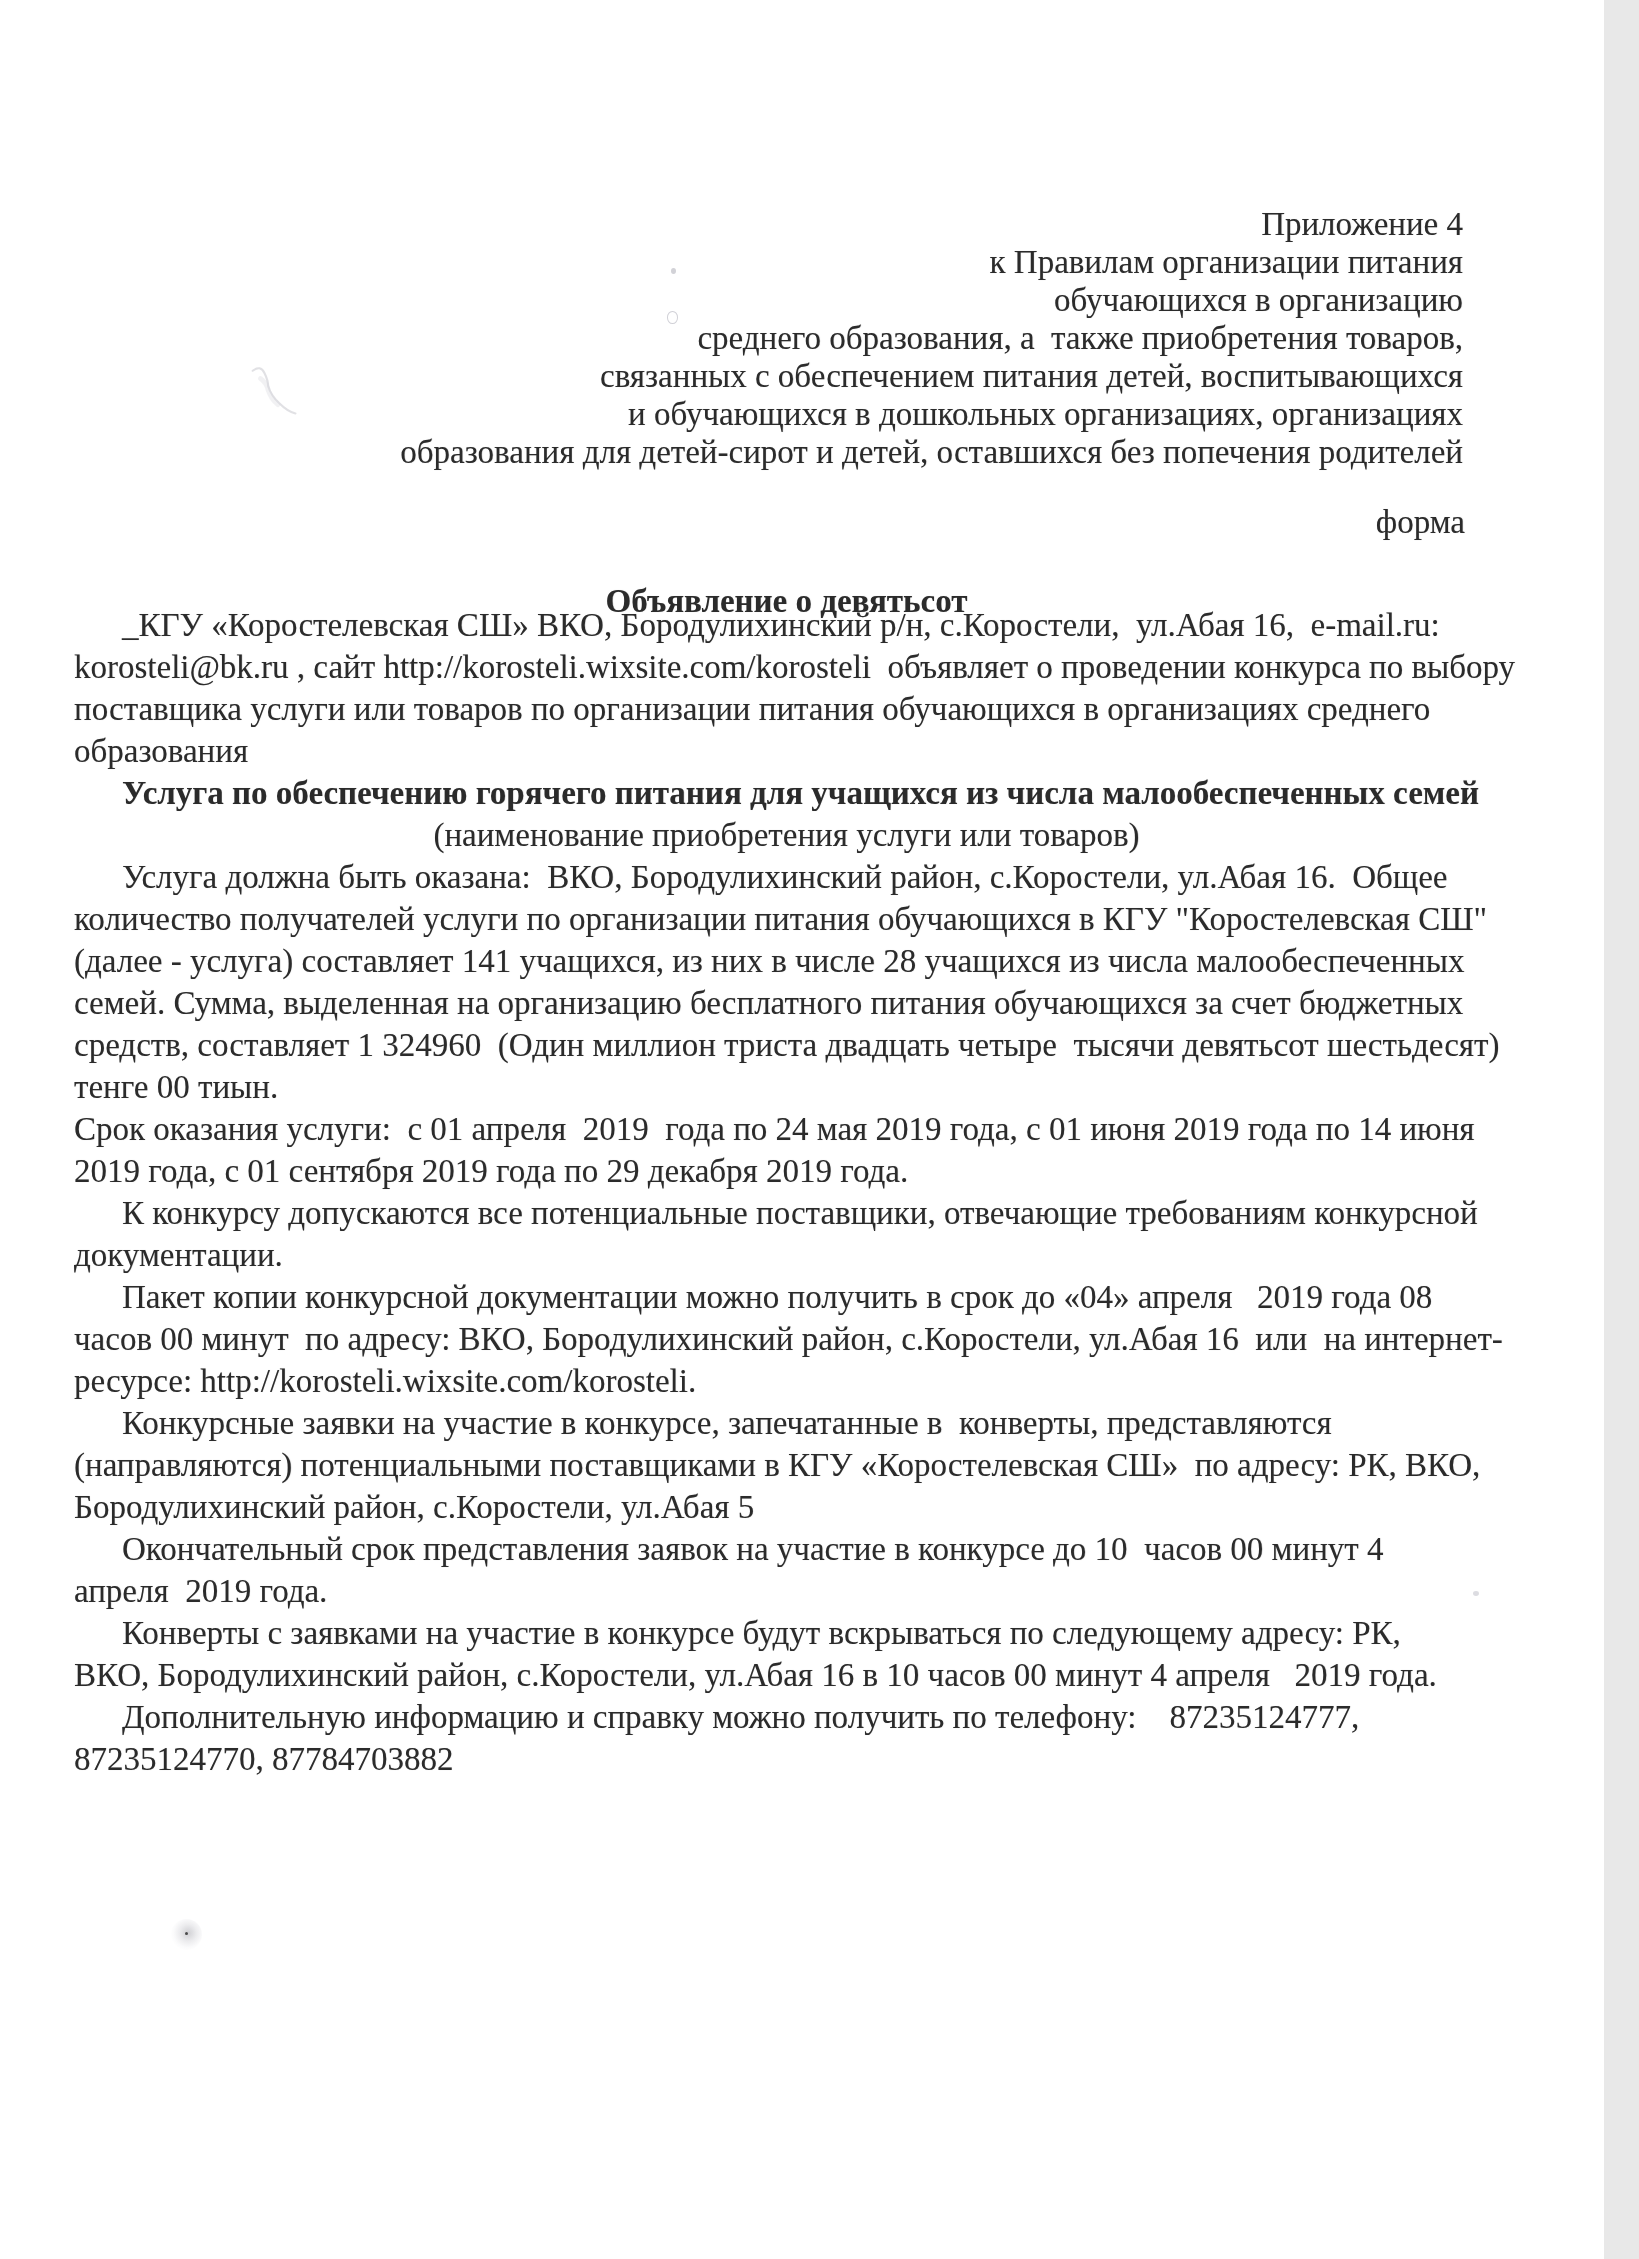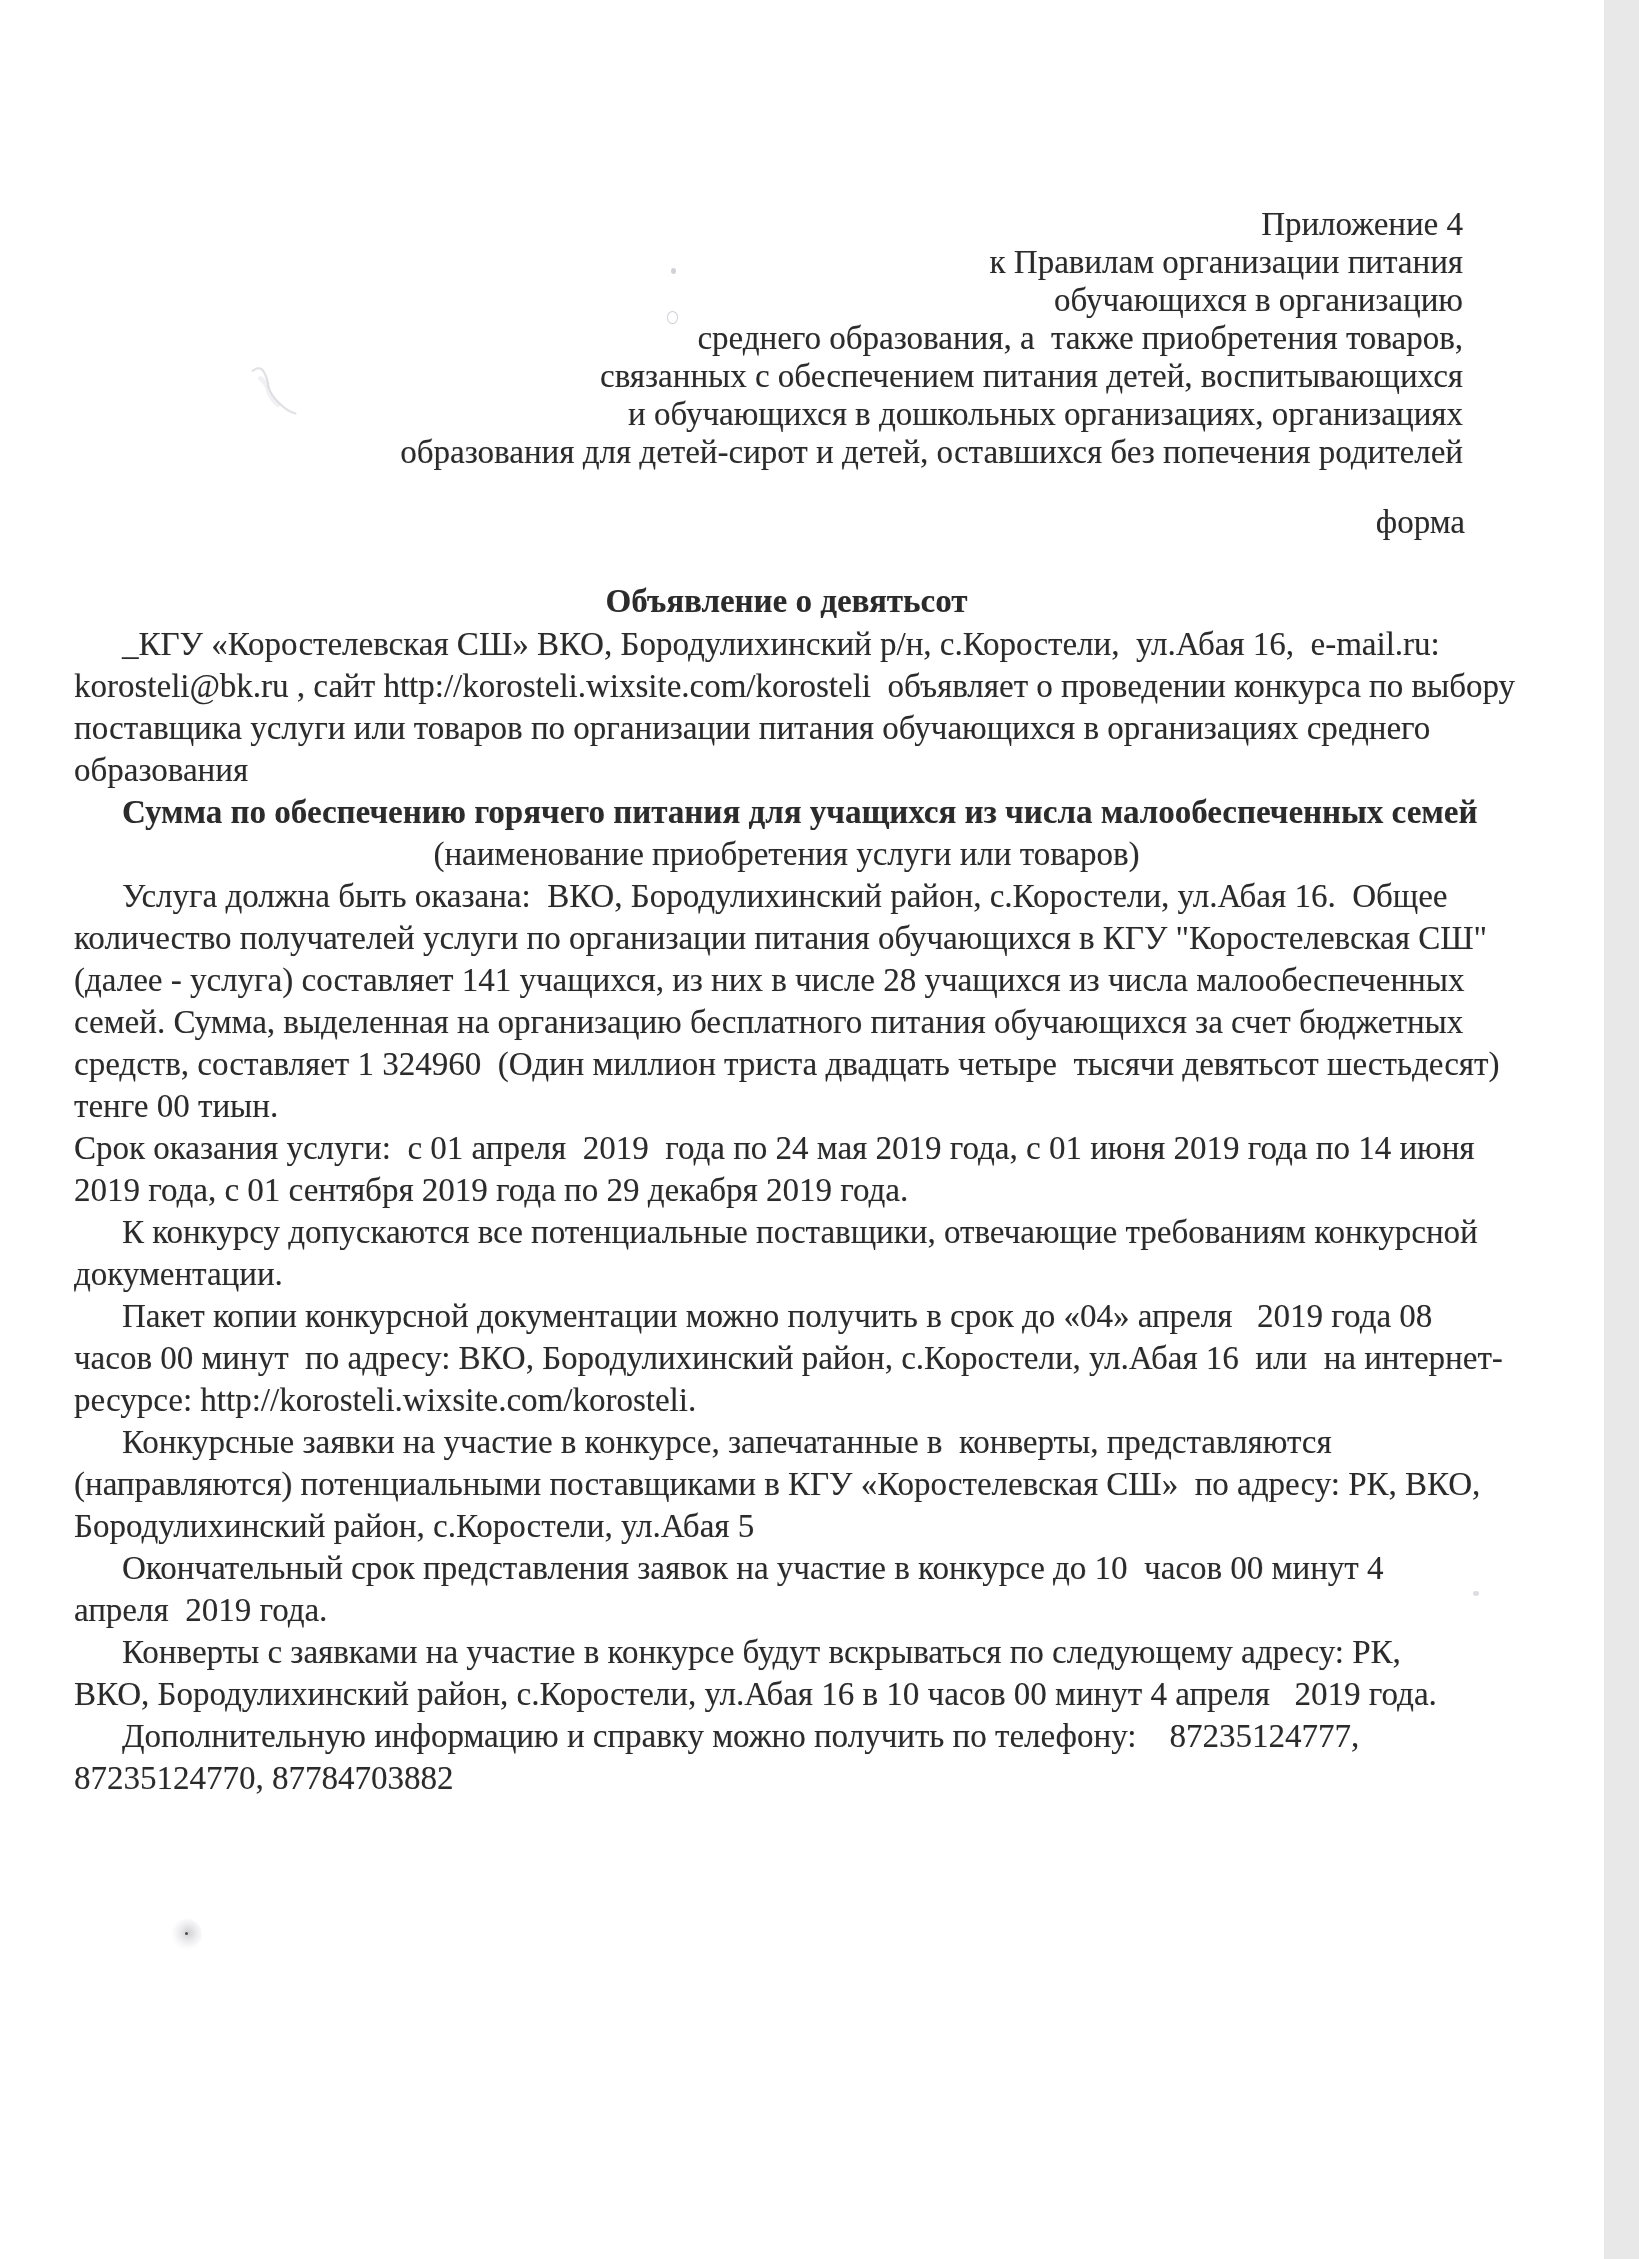--- a/index.html
+++ b/index.html
@@ -21,21 +21,21 @@
   .form-label{
     position:absolute;top:501px;right:139px;
     font-size:33px;line-height:42px;
   }
   .doc-title{
     position:absolute;top:580px;left:74px;width:1425px;
     text-align:center;font-weight:bold;
     font-size:33px;line-height:42px;
   }
   .body-block{
-    position:absolute;top:623px;left:74px;width:1425px;
+    position:absolute;top:604px;left:74px;width:1425px;
     font-size:33px;line-height:42px;
   }
   .indent{padding-left:48px;}
   .bold{font-weight:bold;}
   .center{text-align:center;padding-left:0;}
   
   .artifact{position:absolute;pointer-events:none;}
   .pencil-mark{left:241px;top:357px;width:68px;height:78px;opacity:0.65;}
   .speck-a{left:671px;top:268px;width:4.9px;height:5.8px;border-radius:50%;background:#c7c7cd;opacity:.8;}
   .ring-mark{left:667px;top:311px;width:8.7px;height:10.7px;border:1.5px solid #bdbdc6;border-radius:50%;opacity:.7;}
@@ -63,21 +63,21 @@
 
   <div class="form-label line">форма</div>
 
   <div class="doc-title line">Объявление о девятьсот</div>
 
   <div class="body-block">
     <div class="line indent">_КГУ «Коростелевская СШ» ВКО, Бородулихинский р/н, с.Коростели,  ул.Абая 16,  e-mail.ru:</div>
     <div class="line">korosteli@bk.ru , сайт http://korosteli.wixsite.com/korosteli  объявляет о проведении конкурса по выбору</div>
     <div class="line">поставщика услуги или товаров по организации питания обучающихся в организациях среднего</div>
     <div class="line">образования</div>
-    <div class="line indent bold">Сумма по обеспечению горячего питания для учащихся из числа малообеспеченных семей</div>
+    <div class="line indent bold">Услуга по обеспечению горячего питания для учащихся из числа малообеспеченных семей</div>
     <div class="line center">(наименование приобретения услуги или товаров)</div>
     <div class="line indent">Услуга должна быть оказана:  ВКО, Бородулихинский район, с.Коростели, ул.Абая 16.  Общее</div>
     <div class="line">количество получателей услуги по организации питания обучающихся в КГУ "Коростелевская СШ"</div>
     <div class="line">(далее - услуга) составляет 141 учащихся, из них в числе 28 учащихся из числа малообеспеченных</div>
     <div class="line">семей. Сумма, выделенная на организацию бесплатного питания обучающихся за счет бюджетных</div>
     <div class="line">средств, составляет 1 324960  (Один миллион триста двадцать четыре  тысячи девятьсот шестьдесят)</div>
     <div class="line">тенге 00 тиын.</div>
     <div class="line">Срок оказания услуги:  с 01 апреля  2019  года по 24 мая 2019 года, с 01 июня 2019 года по 14 июня</div>
     <div class="line">2019 года, с 01 сентября 2019 года по 29 декабря 2019 года.</div>
     <div class="line indent">К конкурсу допускаются все потенциальные поставщики, отвечающие требованиям конкурсной</div>

